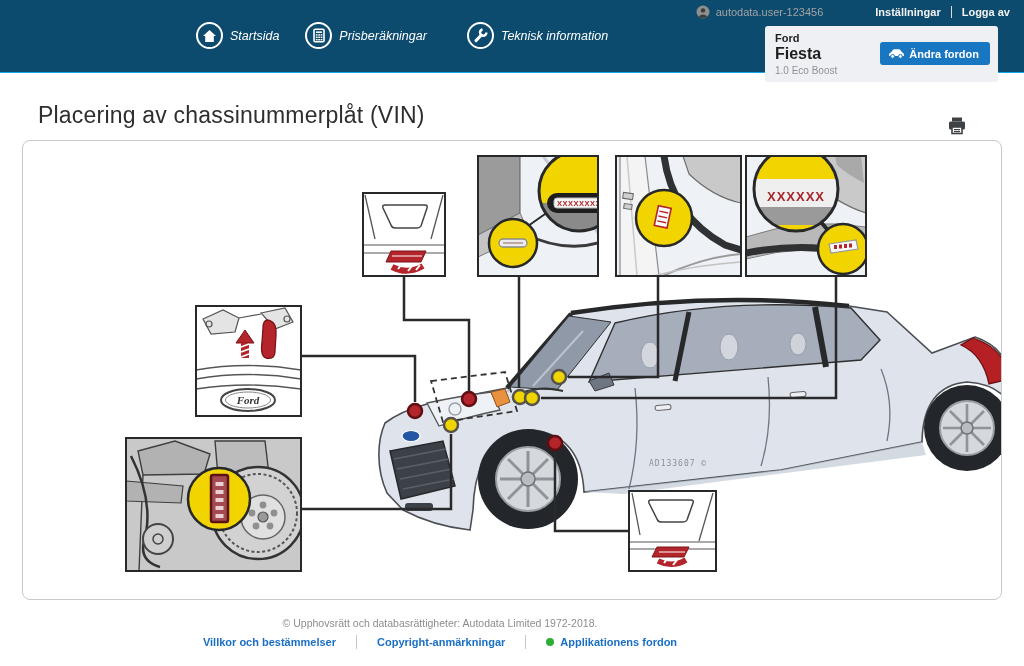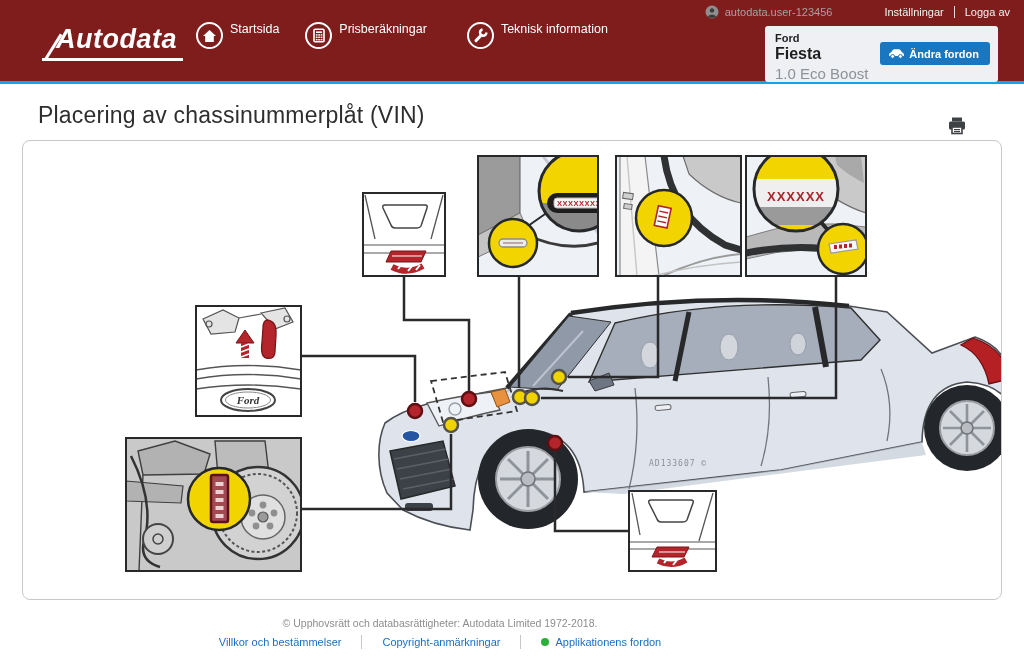--- a/index.html
+++ b/index.html
@@ -3,56 +3,56 @@
 <meta charset="utf-8">
 <style>
   * { box-sizing: border-box; }
   html,body { margin:0; padding:0; }
   body {
     width:1024px; height:666px; position:relative; overflow:hidden;
     background:#ffffff; font-family:"Liberation Sans", sans-serif;
   }
   
   .topbar {
-    position:absolute; left:0; top:0; width:1024px; height:84px;
-    background:#7f1d1d; border-bottom:3px solid #0ea5e9;
+    position:absolute; left:0; top:0; width:1024px; height:73px;
+    background:#0c4a6e; border-bottom:1px solid #0ea5e9;
   }
   .user-row {
     position:absolute; top:4px; right:14px; height:16px;
     display:flex; align-items:center; font-size:11px; color:#ececec;
   }
   .user-chip { display:flex; align-items:center; gap:6px; color:#a3a3a3; margin-right:52px; }
-  .user-link { color:#f2f2f2; font-weight:normal; cursor:pointer; }
+  .user-link { color:#f2f2f2; font-weight:bold; cursor:pointer; }
   .user-sep { width:1px; height:12px; background:#dcdcdc; margin:0 10px; }
   .logo-wrap { position:absolute; left:42px; top:24px; cursor:pointer; }
   .logo-text {
     color:#fff; font-size:27px; font-weight:bold; font-style:italic;
     letter-spacing:.5px; display:inline-block; padding:0 6px 3px 14px;
     border-bottom:3px solid #fff;
   }
   .logo-slash {
     position:absolute; left:2px; bottom:2px; width:3px; height:30px;
     background:#fff; transform:rotate(32deg); transform-origin:bottom left;
   }
   .main-nav { position:absolute; left:196px; top:22px; display:flex; align-items:center; }
-  .nav-item { display:flex; margin-right:26px; cursor:pointer; }
+  .nav-item { display:flex; align-items:center; margin-right:26px; cursor:pointer;font-style:italic; }
   .nav-item:nth-child(3) { margin-left:14px; }
   .nav-circle {
     width:27px; height:27px; border:2px solid #fff; border-radius:50%;
     display:flex; align-items:center; justify-content:center; margin-right:7px;
   }
   .nav-label { color:#fff; font-size:12.5px; }
   
   .vehicle-card {
     position:absolute; top:26px; right:26px; width:233px; height:56px;
     background:#eef0f3; border-radius:3px; padding:6px 10px;
   }
   .veh-make { font-size:11px; font-weight:bold; color:#1e1e1e; }
   .veh-model { font-size:16px; font-weight:bold; color:#1e1e1e; margin-top:1px; }
-  .veh-variant { font-size:15px; color:#8d9298; margin-top:2px; }
+  .veh-variant { font-size:10px; color:#8d9298; margin-top:2px; }
   .change-btn {
     position:absolute; top:16px; right:8px; height:23px; border:none;
     background:#1976c1; color:#fff; font-size:11px; font-weight:bold;
     font-family:"Liberation Sans",sans-serif; border-radius:3px;
     display:flex; align-items:center; gap:4px; padding:0 11px 0 8px; cursor:pointer;
   }
   
   .page-title {
     position:absolute; left:38px; top:102px; font-size:23px; font-weight:400;
     color:#2e2e2e; letter-spacing:.2px;
@@ -61,21 +61,21 @@
   .content-panel {
     position:absolute; left:22px; top:140px; width:980px; height:460px;
     border:1px solid #c9c9c9; border-radius:8px; background:#fff;
   }
   .diagram-svg { position:absolute; left:0; top:0; width:978px; height:458px; }
   
   .footer { position:absolute; left:0; top:617px; width:880px; text-align:center; }
   .copyright { font-size:10.5px; color:#8d8d8d; }
   .footer-links {
     margin-top:6px; display:flex; justify-content:center; align-items:center; gap:20px;
-    font-size:11px; font-weight:normal;
+    font-size:11px; font-weight:bold;
   }
   .footer-link { color:#1a6fc4; cursor:pointer; display:flex; align-items:center; gap:6px; }
   .flink-sep { width:1px; height:14px; background:#c7c7c7; }
   .status-dot { width:8px; height:8px; border-radius:50%; background:#2eae37; display:inline-block; }
 </style>
 </head>
 <body>
 
 <div class="topbar">
   <div class="user-row">
@@ -85,24 +85,20 @@
         <circle cx="7" cy="5.4" r="2.2" fill="#3e3d3c"></circle>
         <path d="M2.8 11.2 Q7 7.6 11.2 11.2 L11.2 12 Q7 14 2.8 12 Z" fill="#3e3d3c"></path>
       </svg>
       <span>autodata.user-123456</span>
     </div>
     <span class="user-link">Inställningar</span>
     <span class="user-sep"></span>
     <span class="user-link">Logga av</span>
   </div>
 
-  <div class="logo-wrap">
-    <div class="logo-slash"></div>
-    <span class="logo-text">Autodata</span>
-  </div>
 
   <div class="main-nav">
     <div class="nav-item">
       <span class="nav-circle">
         <svg width="15" height="14" viewBox="0 0 15 14">
             <path d="M7.5 1 L14 7 H11.8 V13 H3.2 V7 H1 Z" fill="#fff"></path>
           </svg>
       </span>
       <span class="nav-label">Startsida</span>
     </div>

